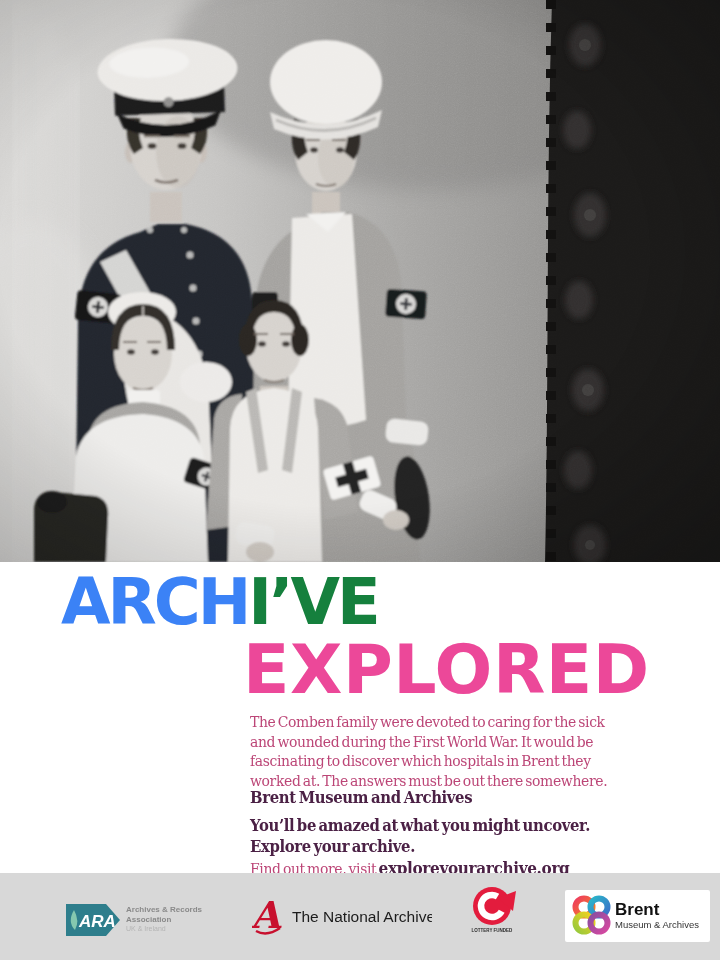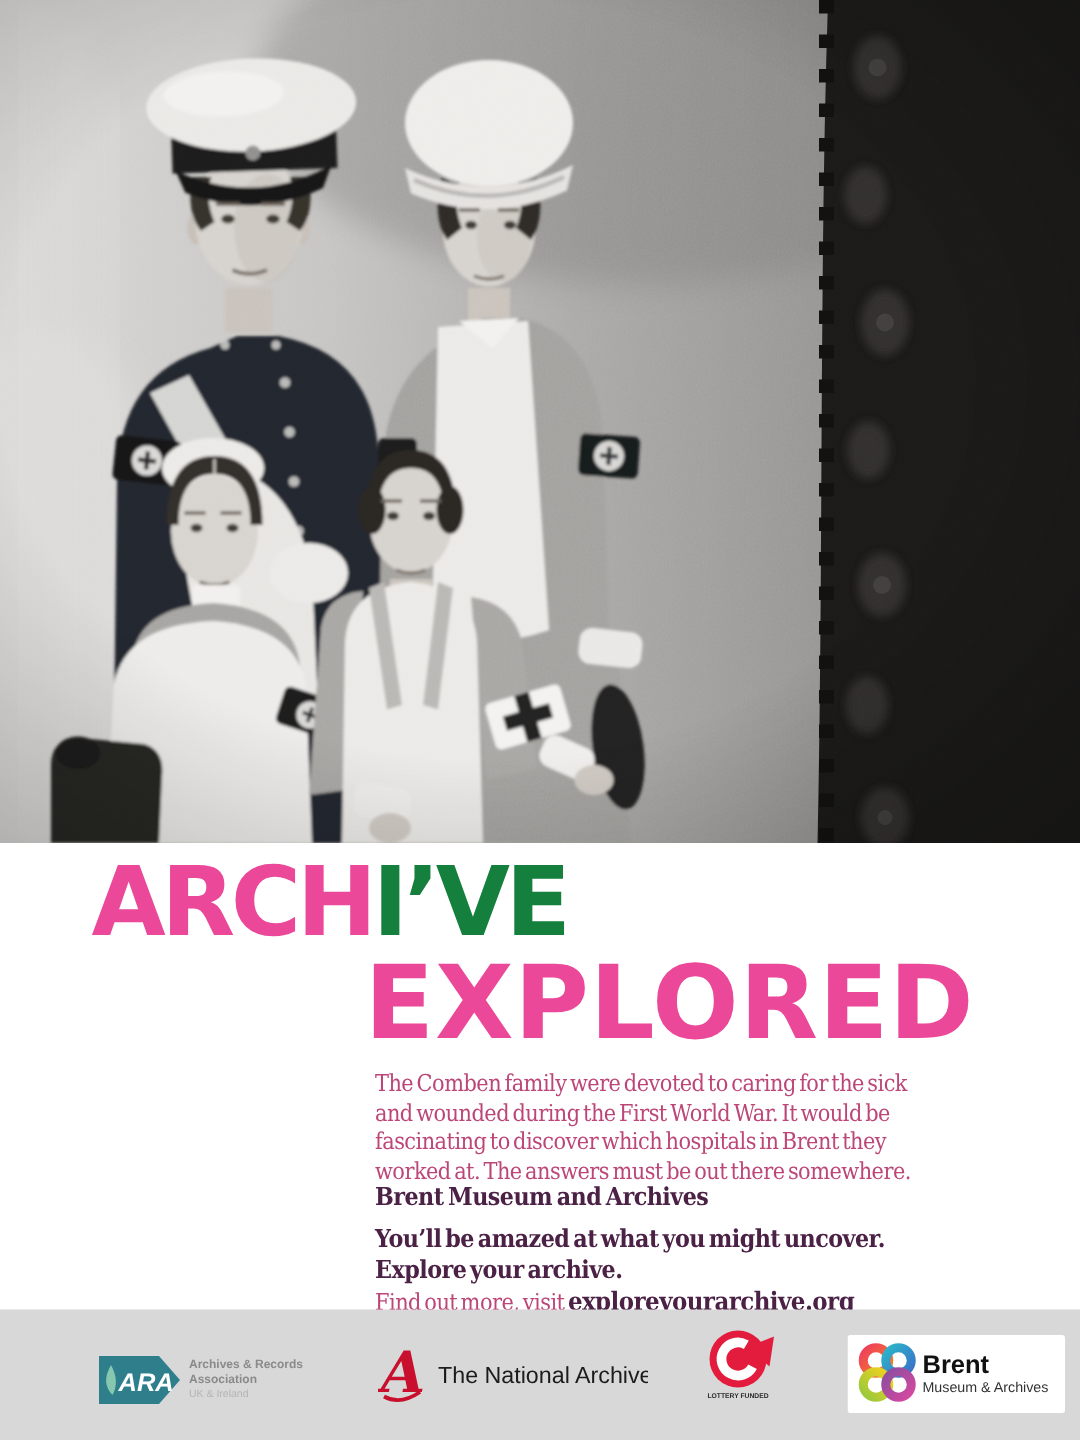--- a/index.html
+++ b/index.html
@@ -5,21 +5,21 @@
   html,body{margin:0;padding:0;background:#ffffff;}
   .poster{position:relative;width:720px;height:960px;background:#ffffff;overflow:hidden;
           font-family:"DejaVu Sans",sans-serif;}
   
   .photo{position:absolute;left:0;top:0;width:720px;height:562px;}
   
   .title-line{position:absolute;white-space:nowrap;font-family:"DejaVu Sans",sans-serif;
               font-weight:bold;line-height:1;}
   .t1{left:61px;top:570px;font-size:64px;letter-spacing:-3px;}
   .t2{left:243px;top:636px;font-size:68px;letter-spacing:0.5px;color:#ec4899;}
-  .purple{color:#ec4899;}
+  .purple{color:#3b82f6;}
   .pink{color:#15803d;}
   
   .copy{position:absolute;left:250px;transform:scaleX(.9);transform-origin:left top;
         font-family:"DejaVu Serif",serif;white-space:nowrap;}
   .para{top:713px;color:#BC4677;font-size:15.5px;line-height:19.5px;
         letter-spacing:-0.4px;word-spacing:-2px;}
   .org{top:788px;color:#4B2145;font-size:16.5px;font-weight:bold;
        letter-spacing:-0.4px;word-spacing:-2px;}
   .tagline{top:816px;color:#4B2145;font-size:16.5px;font-weight:bold;line-height:20.5px;
        letter-spacing:-0.4px;word-spacing:-2.5px;}

